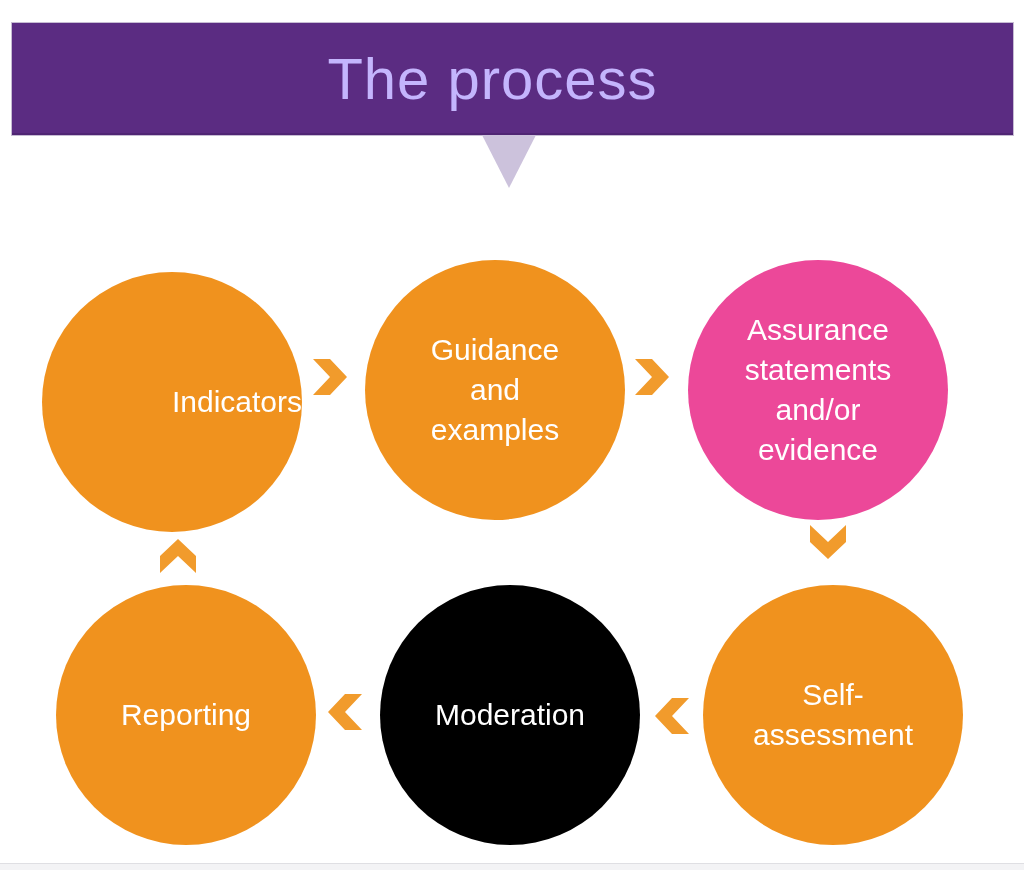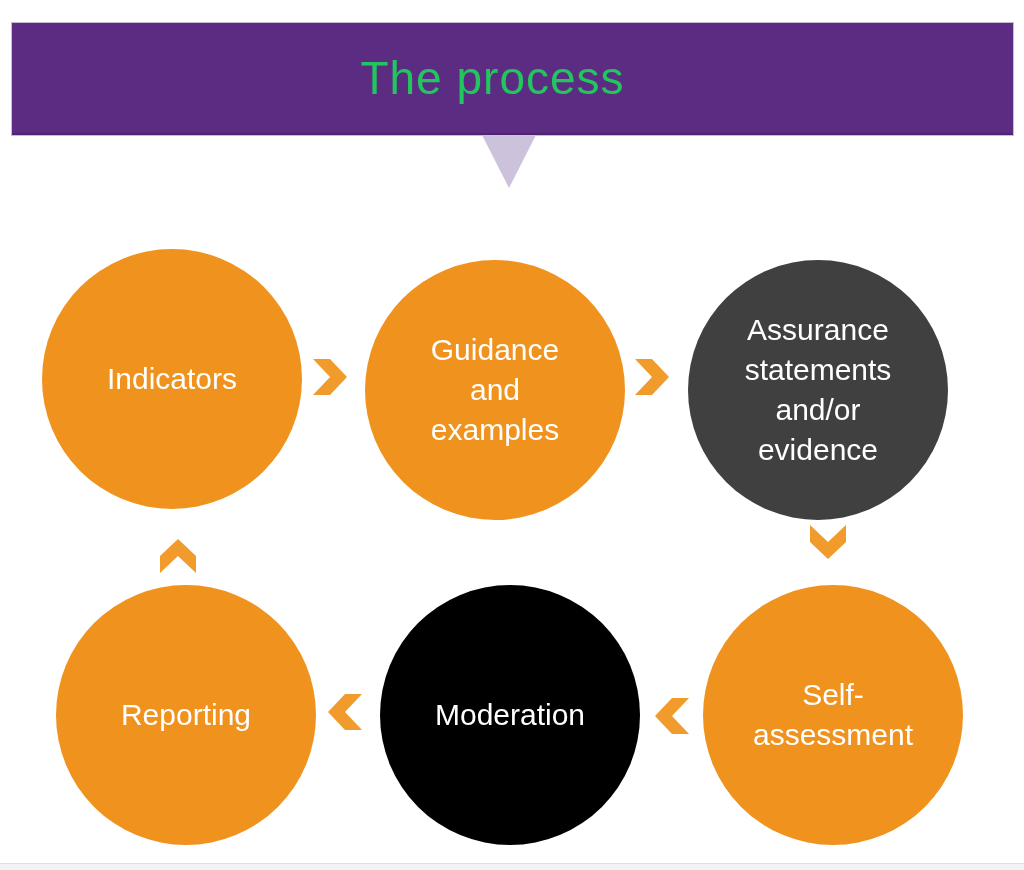--- a/index.html
+++ b/index.html
@@ -22,22 +22,22 @@
     width: 1001px;
     height: 112px;
     background: #5B2C82;
     border-bottom: 2px solid #4F2573;
     box-shadow: 0 0 0 1px rgba(92, 62, 128, 0.35);
     display: flex;
     align-items: center;
     justify-content: center;
   }
   .banner-title {
-    color: #22c55e;
-    font-size: 46px;
+    color: #c4b5fd;
+    font-size: 58px;
     font-weight: 300;
     letter-spacing: 1px;
     transform: translateX(-20px);
   }
 
   
   .pointer {
     position: absolute;
     left: 482px;
     top: 135px;
@@ -57,21 +57,21 @@
     align-items: center;
     justify-content: center;
     text-align: center;
   }
   .circle-label {
     color: #ffffff;
     font-size: 30px;
     line-height: 40px;
     white-space: pre-line;
   }
-  .c-indicators { left: 42px;  top: 249px; }
+  .c-indicators { left: 42px;  top: 272px; justify-content: flex-end; }
   .c-guidance   { left: 365px; top: 260px; }
   .c-assurance  { left: 688px; top: 260px; }
   .c-self       { left: 703px; top: 585px; }
   .c-moderation { left: 380px; top: 585px; }
   .c-reporting  { left: 56px;  top: 585px; }
 
   
   .arrow { position: absolute; display: block; }
   .a1 { left: 313px; top: 359px; width: 34px; height: 36px; }
   .a2 { left: 635px; top: 359px; width: 34px; height: 36px; }
@@ -105,21 +105,21 @@
   <div class="circle c-indicators" style="background-color: rgb(240, 146, 30);">
     <span class="circle-label">Indicators</span>
   </div>
 
   <div class="circle c-guidance" style="background-color: rgb(240, 146, 30);">
     <span class="circle-label">Guidance
 and
 examples</span>
   </div>
 
-  <div class="circle c-assurance" style="background-color: #404040;">
+  <div class="circle c-assurance" style="background-color: #ec4899;">
     <span class="circle-label">Assurance
 statements
 and/or
 evidence</span>
   </div>
 
   <div class="circle c-self" style="background-color: rgb(240, 146, 30); text-align: center;">
     <span class="circle-label">Self-
 assessment</span>
   </div>

